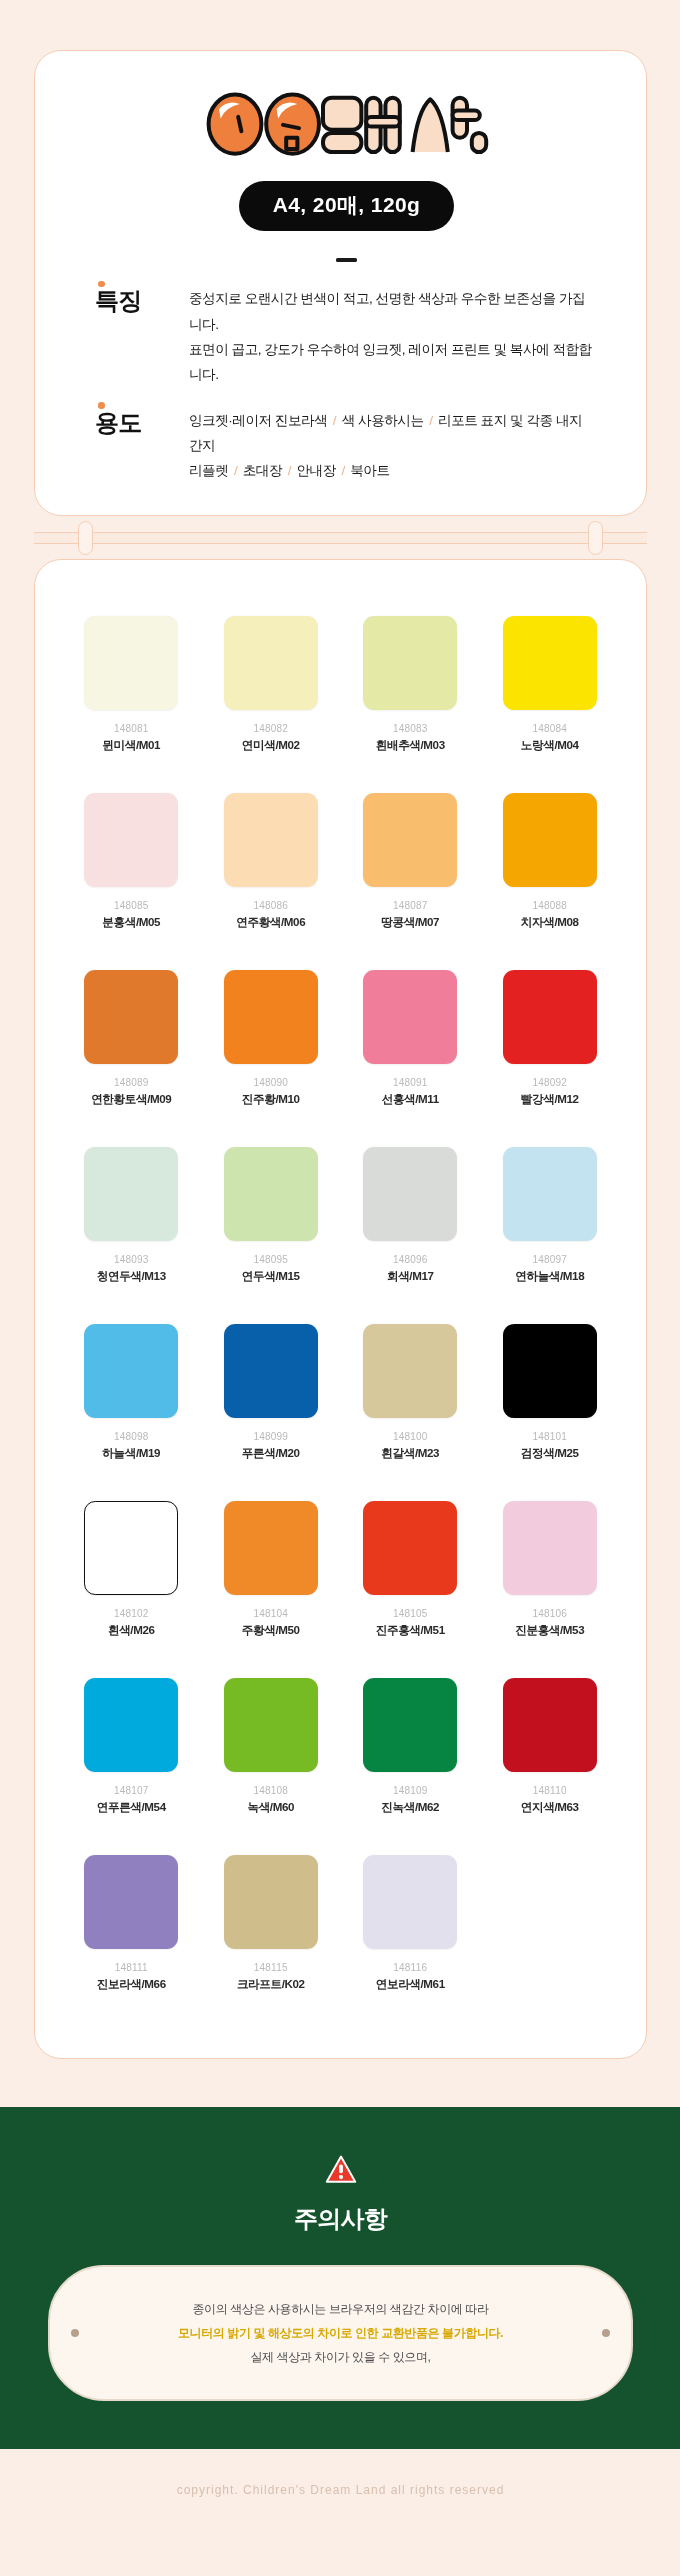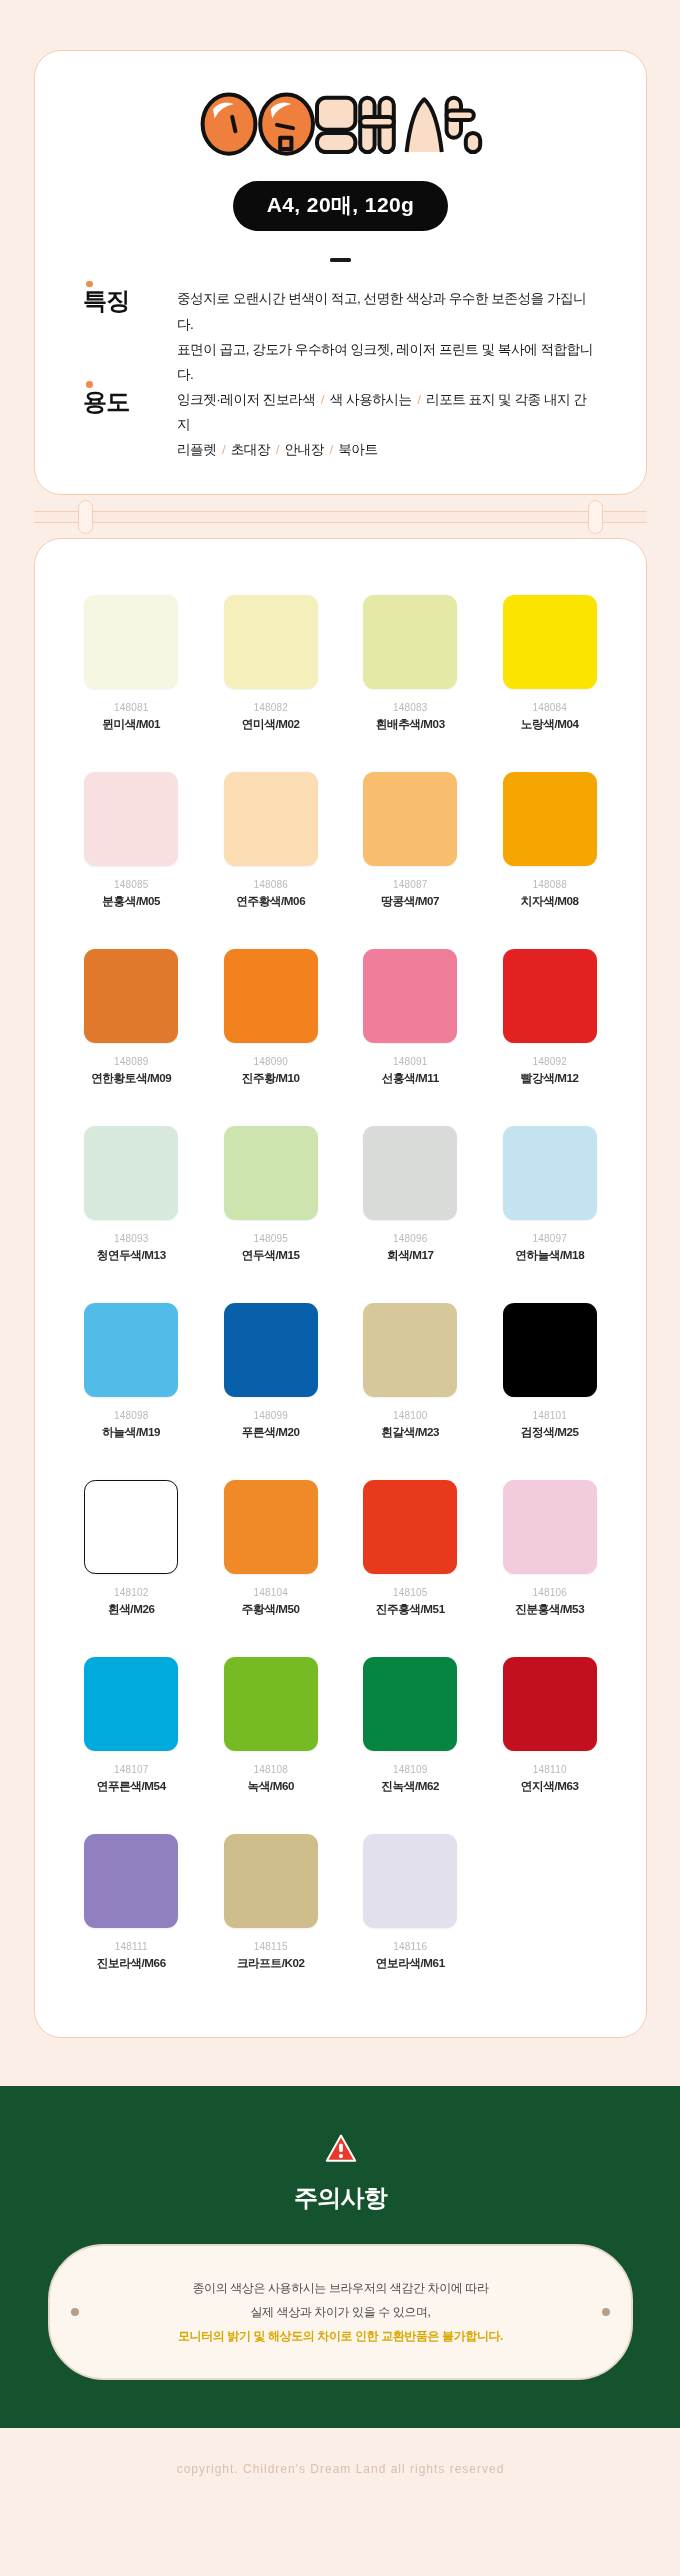--- a/index.html
+++ b/index.html
@@ -9,21 +9,21 @@
     font-family: "Liberation Sans", "DejaVu Sans", sans-serif;
   }
   body { width: 681px; min-height: 2576px; position: relative; padding-bottom: 1.6px; }
 
   
   .header-card {
     margin: 50px 34px 0 34px;
     background: #ffffff;
     border: 1.6px solid #f6cdb2;
     border-radius: 27px;
-    padding: 37px 0 32px 0;
+    padding: 37px 0 32px 12px;
   }
   .logo-wrap { text-align: center; position: relative; }
   .logo-svg { display: block; margin: 0 auto; }
 
   .spec-badge {
     display: inline-block;
     background: #0b0b0b;
     color: #fff;
     font-size: 21px;
     font-weight: bold;
@@ -33,21 +33,21 @@
     margin-top: 24px;
   }
   .badge-row { text-align: center; }
 
   .mini-dash {
     width: 21px; height: 4px; background: #1a1a1a;
     margin: 27px auto 24px auto; border-radius: 1.6px;
   }
 
   .info-block { padding: 0 48px; }
-  .info-row { display: flex; align-items: flex-start; }
+  .info-row { display: flex; align-items: flex-start; margin-bottom: 21px; }
   .info-row:last-child { margin-bottom: 0; }
   .info-key {
     width: 94px; flex: 0 0 94px;
     font-size: 24px; font-weight: bold; color: #111;
     position: relative; line-height: 1.05; letter-spacing: -0.8px;
     padding-top: 1.6px;
   }
   .info-key .dot {
     position: absolute; left: 3.2px; top: -5.6px;
     width: 6.4px; height: 6.4px; border-radius: 50%; background: #ef8d4e;
@@ -368,21 +368,21 @@
 
 <div class="notice">
   <svg class="warn-icon" width="32" height="30" viewBox="0 0 40 38">
     <path d="M20 2 L38 34 H2 Z" fill="#e8392b" stroke="#fff" stroke-width="2.5" stroke-linejoin="round"></path>
     <rect x="17.6" y="12" width="4.8" height="11" rx="2.4" fill="#fff"></rect>
     <circle cx="20" cy="28" r="2.7" fill="#fff"></circle>
   </svg>
   <div class="notice-title">주의사항</div>
   <div class="notice-box">
     <div class="notice-line">종이의 색상은 사용하시는 브라우저의 색감간 차이에 따라</div>
+    <div class="notice-line hl">모니터의 밝기 및 해상도의 차이로 인한 교환반품은 불가합니다.</div>
     <div class="notice-line">실제 색상과 차이가 있을 수 있으며,</div>
-    <div class="notice-line hl">모니터의 밝기 및 해상도의 차이로 인한 교환반품은 불가합니다.</div>
   </div>
 </div>
 
 <div class="footer">
   <span>copyright. Children's Dream Land all rights reserved</span>
 </div>
 
 
 </body></html>

